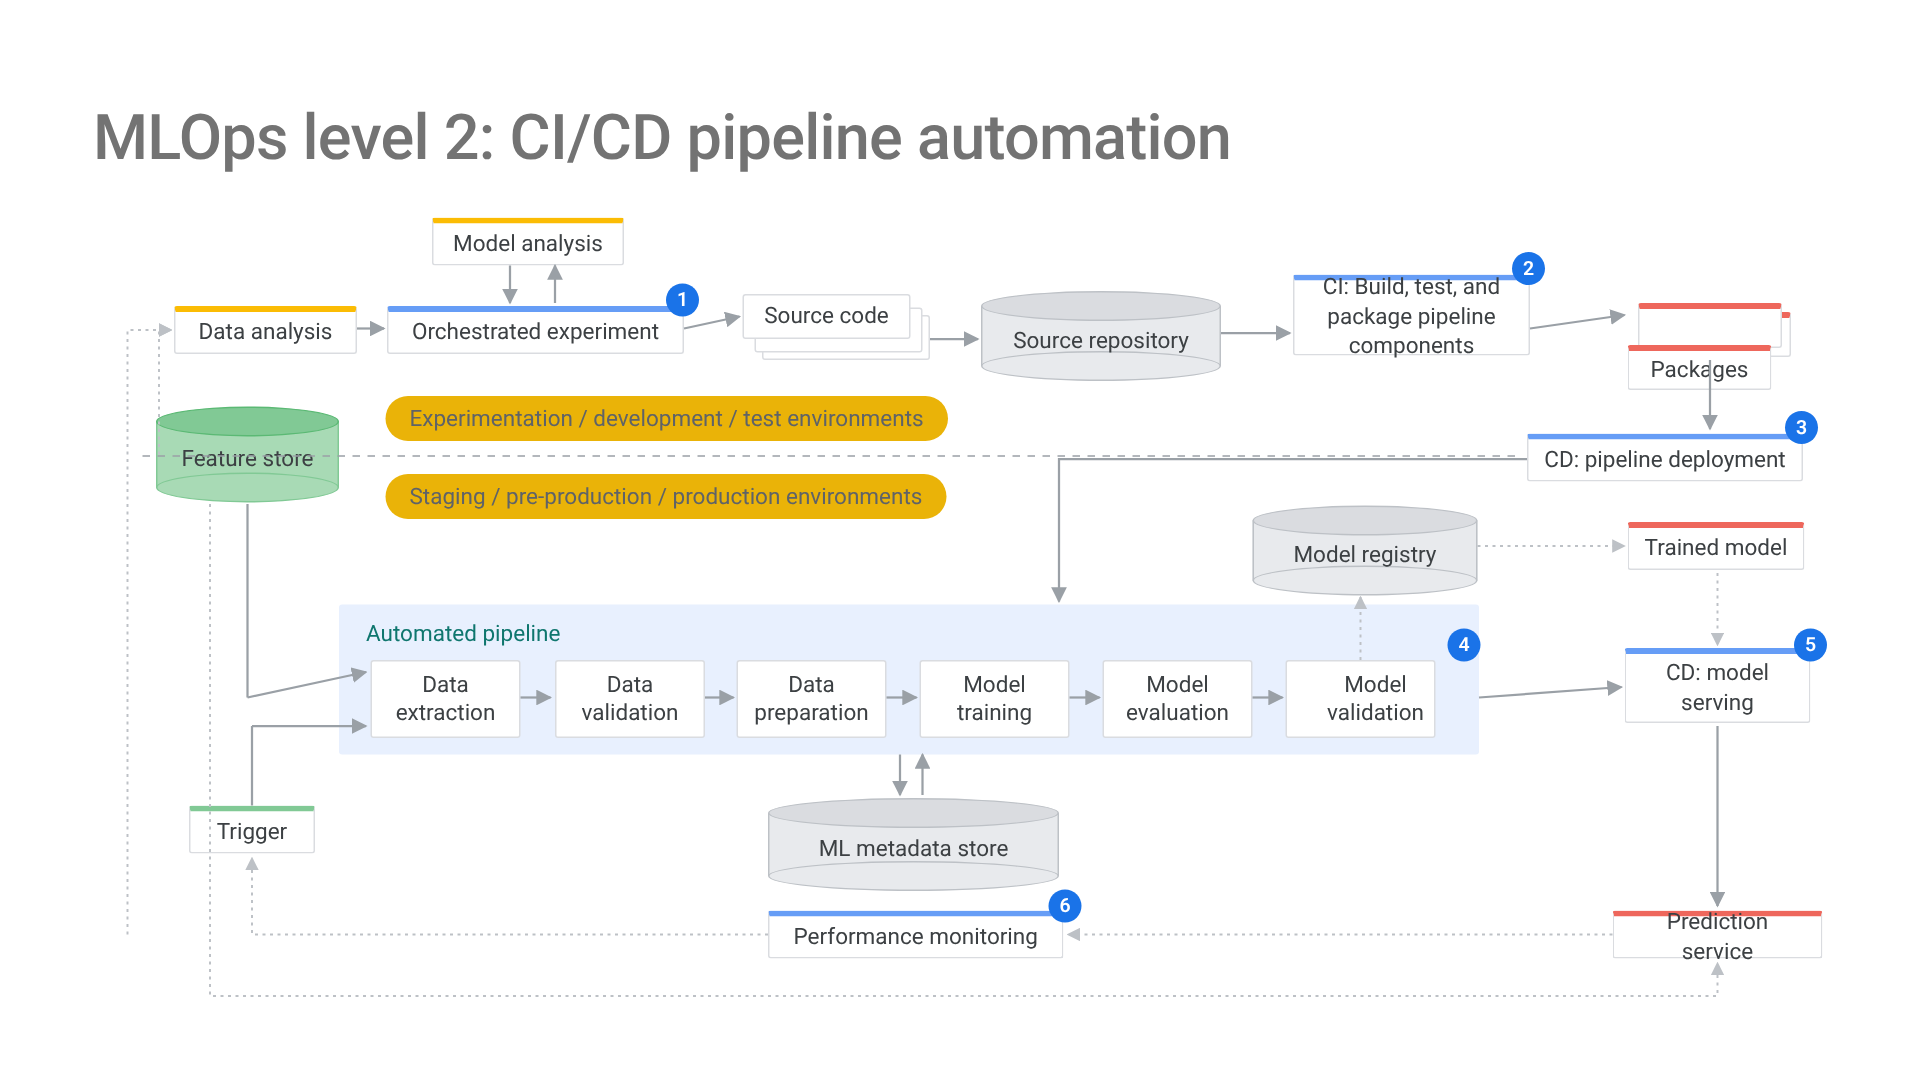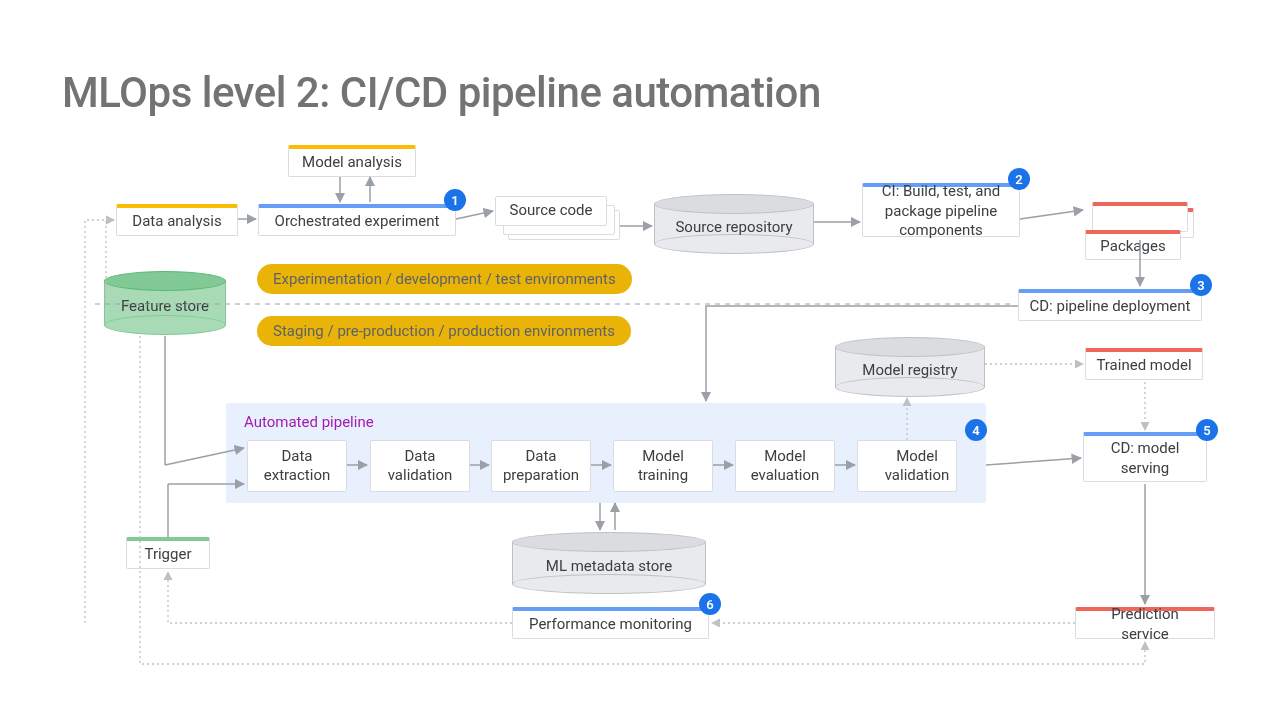--- a/index.html
+++ b/index.html
@@ -121,21 +121,21 @@
     position: absolute;
     background: #e8f0fe;
     border-radius: 2px;
     padding-top: 36px;
   }
   .auto-pipeline .ap-title {
     position: absolute;
     top: 10px;
     left: 18px;
     font-size: 15px;
-    color: #a21caf;
+    color: #0f766e;
   }
   .stage {
     position: absolute;
     background: #fff;
     border: 1px solid #dadce0;
     border-radius: 2px;
     display: flex;
     align-items: center;
     justify-content: center;
     text-align: center;

